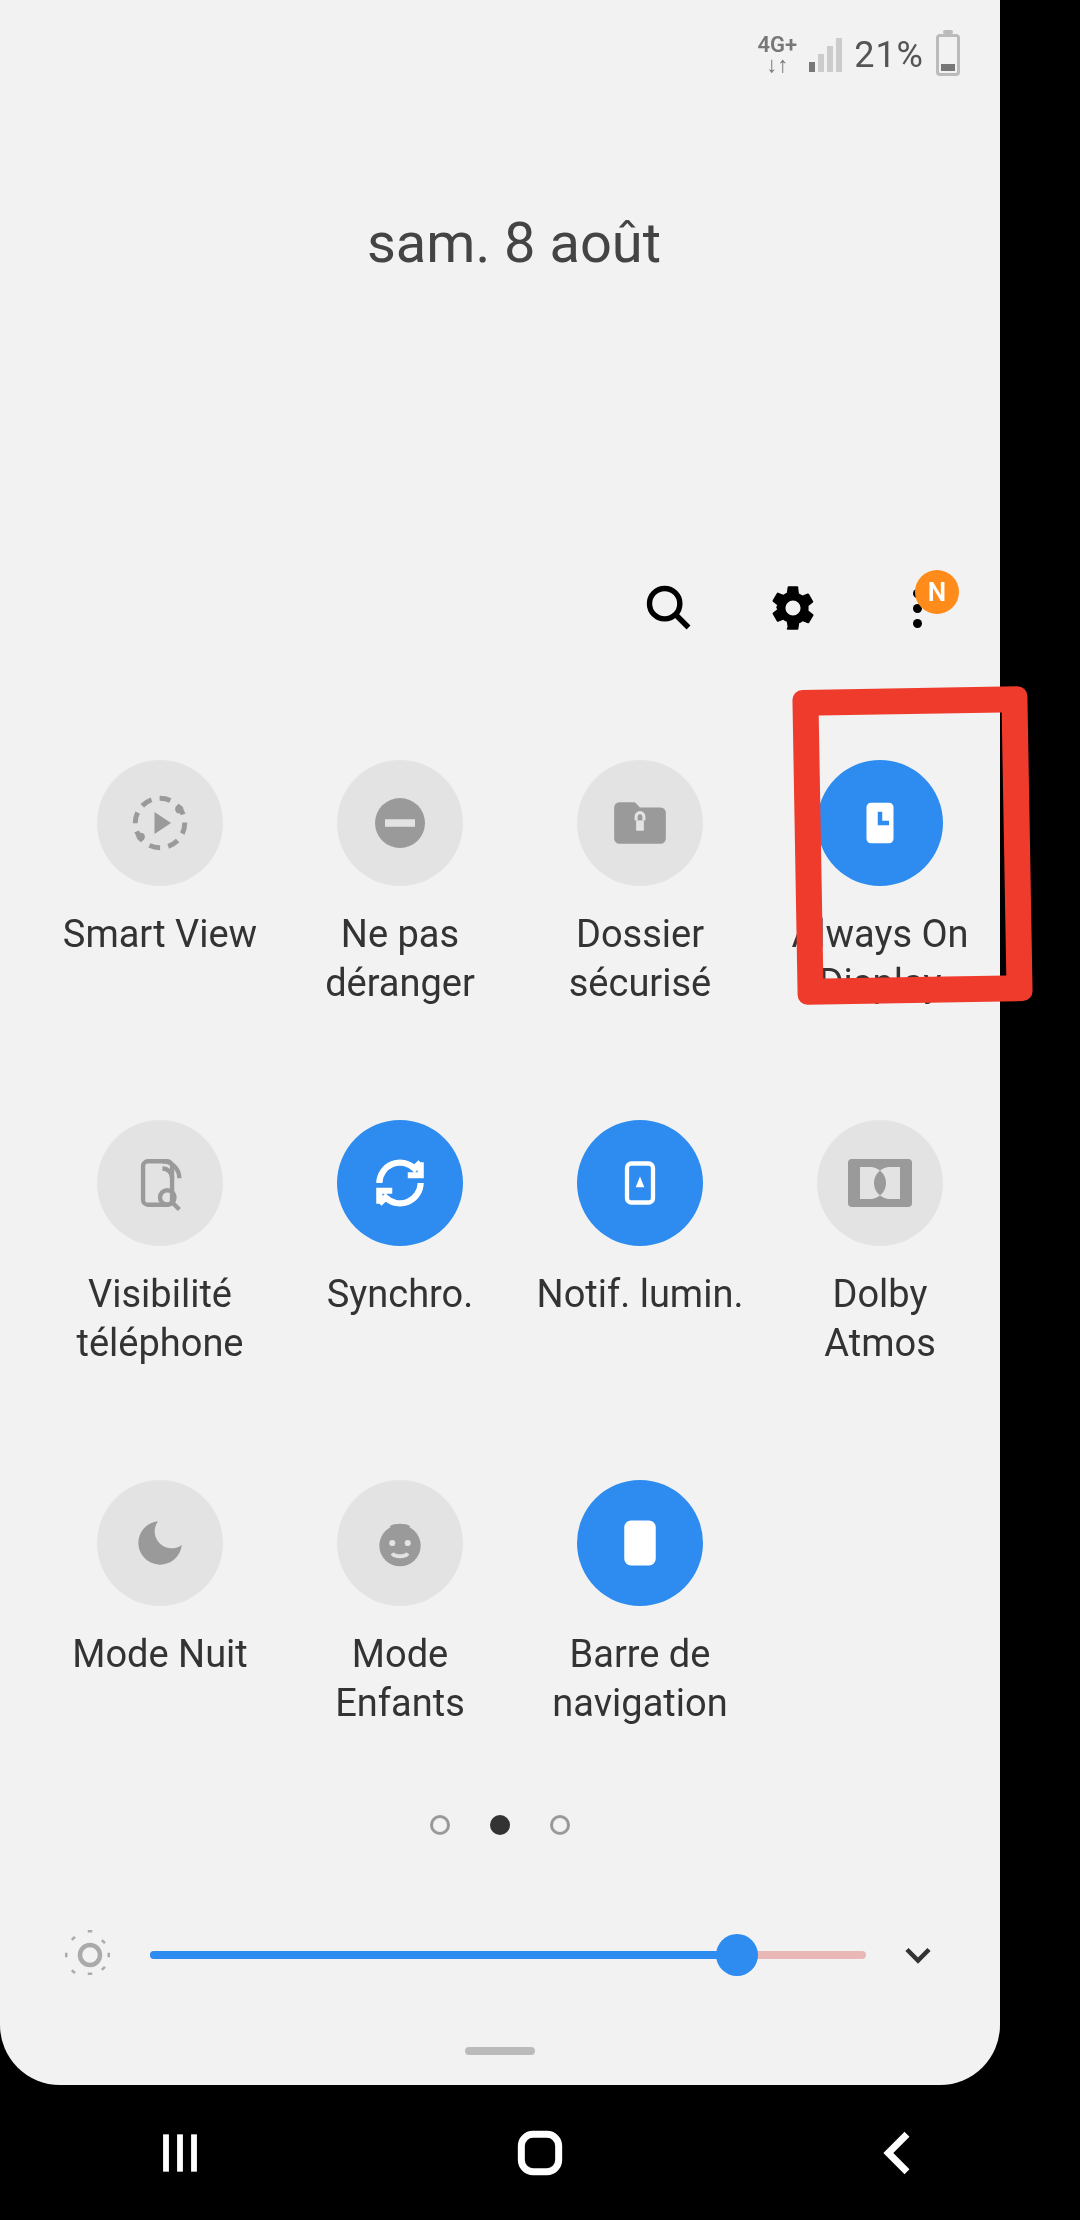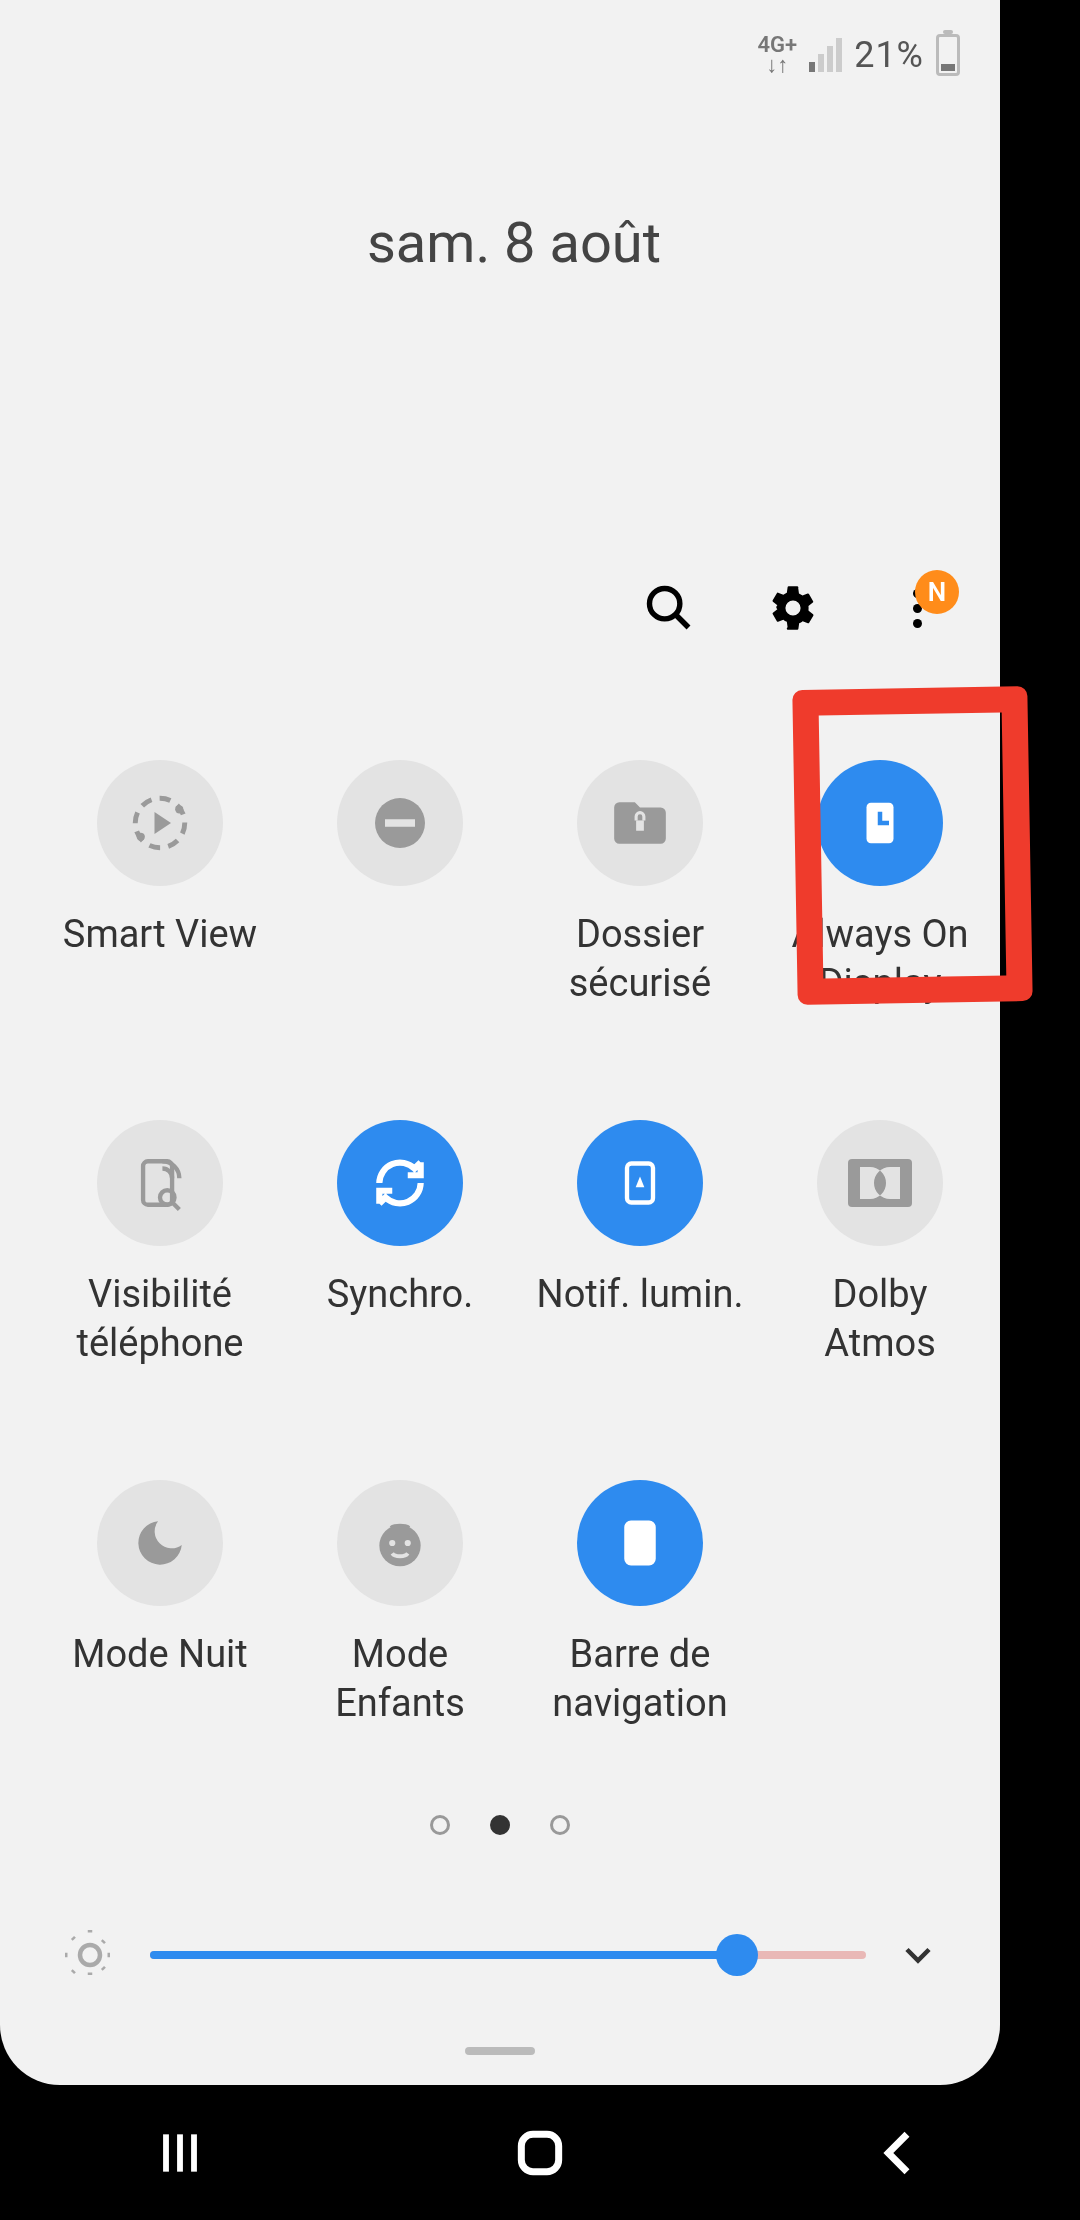--- a/index.html
+++ b/index.html
@@ -194,20 +194,21 @@
       <div class="tile-label">Smart View</div>
     </div>
 
     <div class="tile">
       <div class="circle">
           <svg width="60" height="60" viewBox="0 0 24 24" fill="currentColor">
             <circle cx="12" cy="12" r="10"></circle>
             <rect x="6" y="10.5" width="12" height="3" fill="#e3e3e3"></rect>
           </svg>
         </div>
+      <div class="tile-label">Ne pas<br>déranger</div>
     </div>
 
     <div class="tile">
       <div class="circle">
           <svg width="62" height="62" viewBox="0 0 24 24" fill="currentColor">
             <path d="M10 4H4a2 2 0 0 0-2 2v12a2 2 0 0 0 2 2h16a2 2 0 0 0 2-2V8a2 2 0 0 0-2-2h-8l-2-2z"></path>
             <rect x="10.5" y="11" width="3" height="4" fill="#e3e3e3"></rect>
             <path d="M10.5 11v-1.5a1.5 1.5 0 0 1 3 0V11" fill="none" stroke="#e3e3e3" stroke-width="1.2"></path>
           </svg>
         </div>

